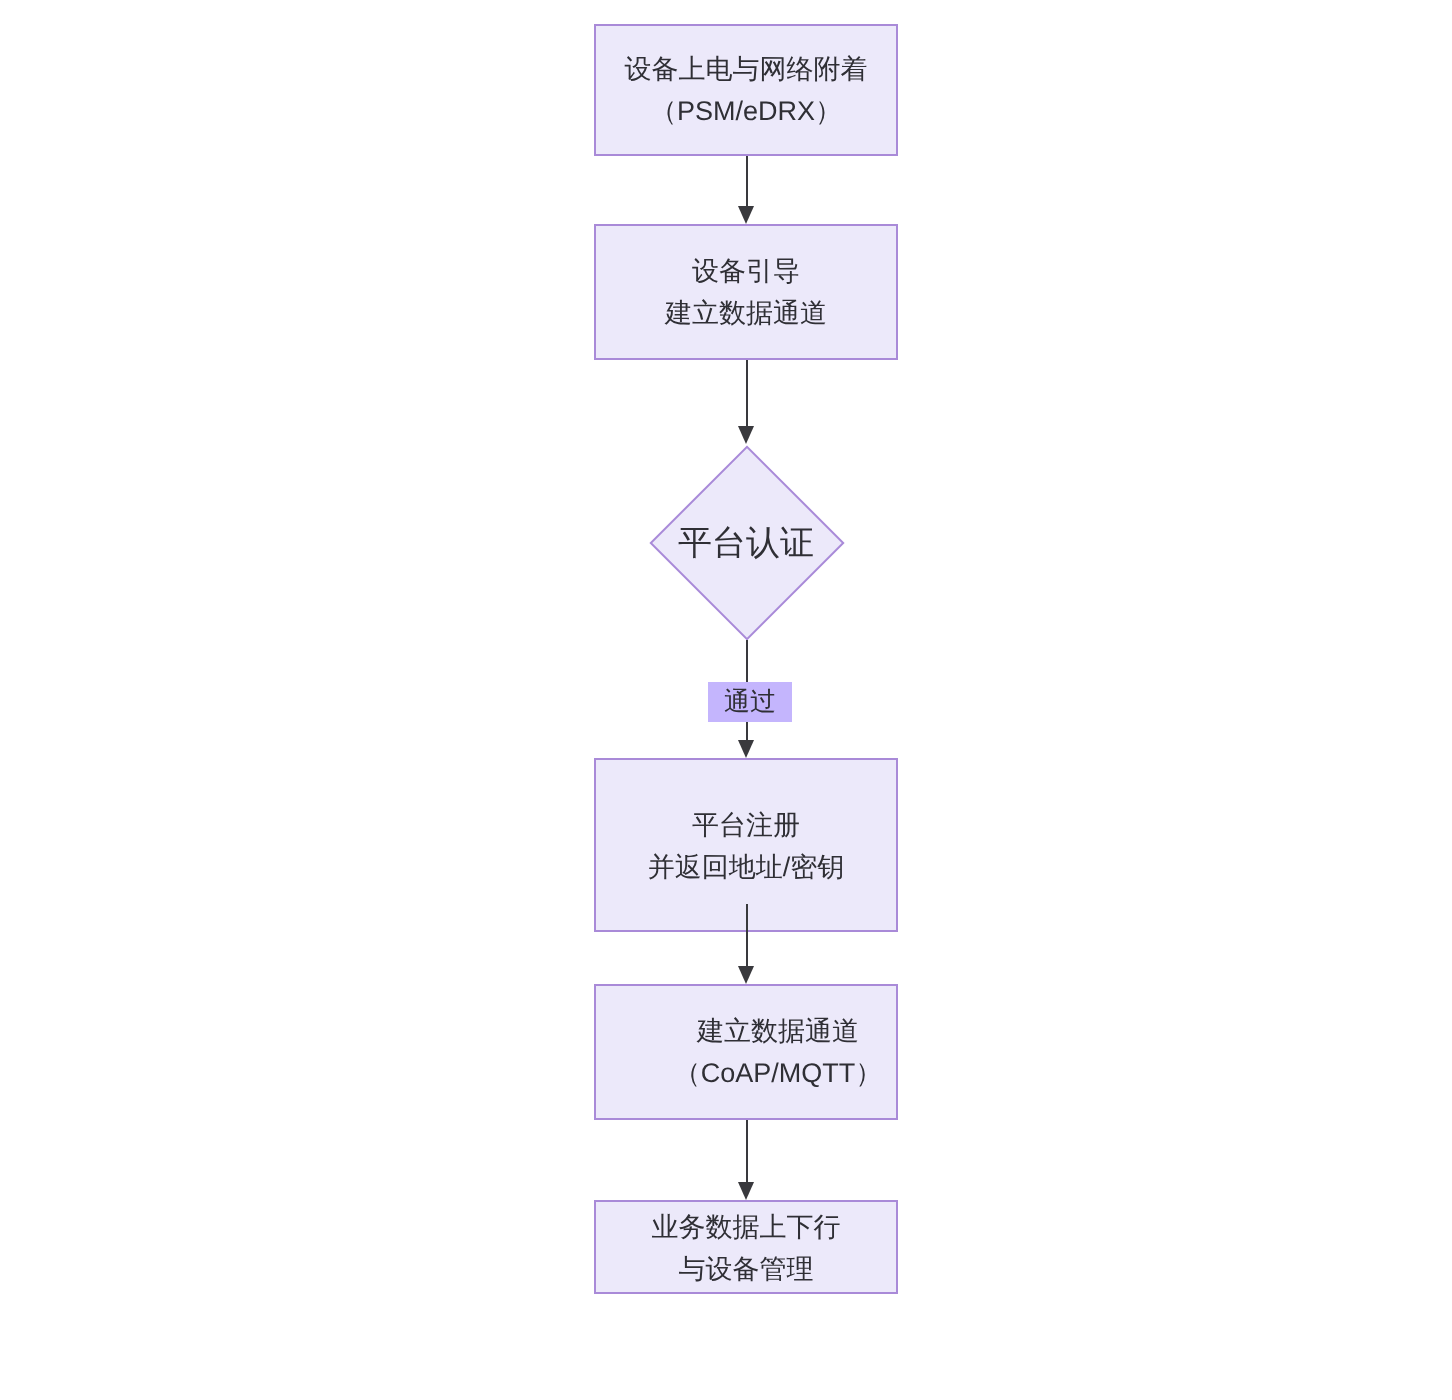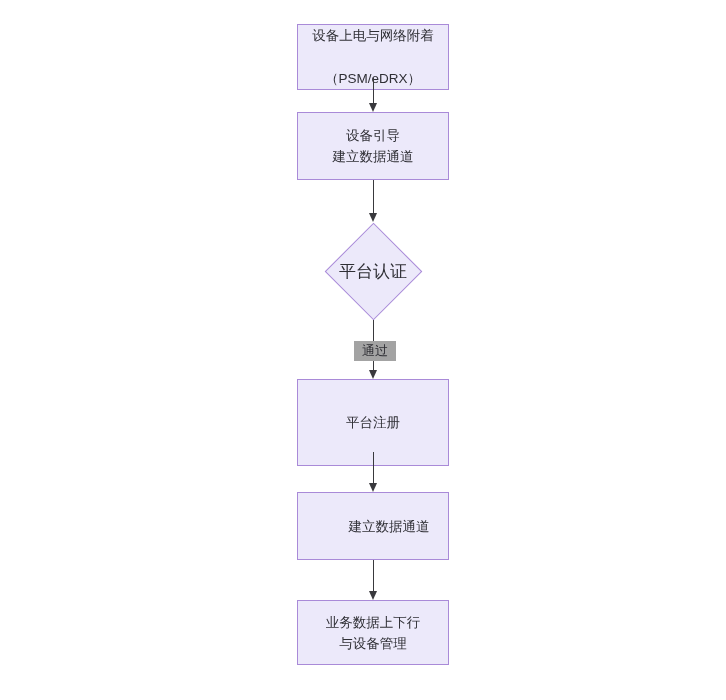--- a/index.html
+++ b/index.html
@@ -79,35 +79,35 @@
   .edge-arrow {
     position: absolute;
     width: 0;
     height: 0;
     border-left: 4.5px solid transparent;
     border-right: 4.5px solid transparent;
     border-top: 9px solid #39393d;
   }
   .edge-label {
     position: absolute;
-    background: #a3a3a3;
+    background: #c4b5fd;
     color: #2f2f35;
     font-size: 13px;
     line-height: 18px;
     padding: 1px 2px;
     white-space: nowrap;
     text-align: center;
   }
 </style>
 </head>
 <body>
 
 <div id="flowchart">
 
-  <div class="node" style="left:297px; top:24px; width:152px; height:66px;justify-content:space-between;">
+  <div class="node" style="left:297px; top:12px; width:152px; height:66px;">
     <span class="node-line">设备上电与网络附着</span>
     <span class="node-line">（PSM/eDRX）</span>
   </div>
 
   <div class="edge" style="left:373px; top:78px; width:1px; height:34px;">
     <div class="edge-line" style="height:25px;"></div>
     <div class="edge-arrow" style="left:-4px; top:25px;"></div>
   </div>
 
   <div class="node" style="left:297px; top:112px; width:152px; height:68px;">
@@ -126,34 +126,36 @@
   </div>
 
   <div class="edge" style="left:373px; top:320px; width:1px; height:59px;">
     <div class="edge-line" style="height:50px;"></div>
     <div class="edge-arrow" style="left:-4px; top:50px;"></div>
   </div>
   <div class="edge-label" style="left:354px; top:341px; width:38px;">通过</div>
 
   <div class="node" style="left:297px; top:379px; width:152px; height:87px;">
     <span class="node-line">平台注册</span>
+    <span class="node-line">并返回地址/密钥</span>
   </div>
 
   <div class="edge" style="left:373px; top:452px; width:1px; height:40px;">
     <div class="edge-line" style="height:31px;"></div>
     <div class="edge-arrow" style="left:-4px; top:31px;"></div>
   </div>
 
   <div class="node" style="left:297px; top:492px; width:152px; height:68px;padding-left:32px;">
     <span class="node-line">建立数据通道</span>
+    <span class="node-line">（CoAP/MQTT）</span>
   </div>
 
   <div class="edge" style="left:373px; top:560px; width:1px; height:40px;">
     <div class="edge-line" style="height:31px;"></div>
     <div class="edge-arrow" style="left:-4px; top:31px;"></div>
   </div>
 
-  <div class="node" style="left:297px; top:600px; width:152px; height:65px;">
+  <div class="node" style="left:297px; top:600px; width:152px; height:47px;">
     <span class="node-line">业务数据上下行</span>
     <span class="node-line">与设备管理</span>
   </div>
 
 </div>
 
 </body></html>

